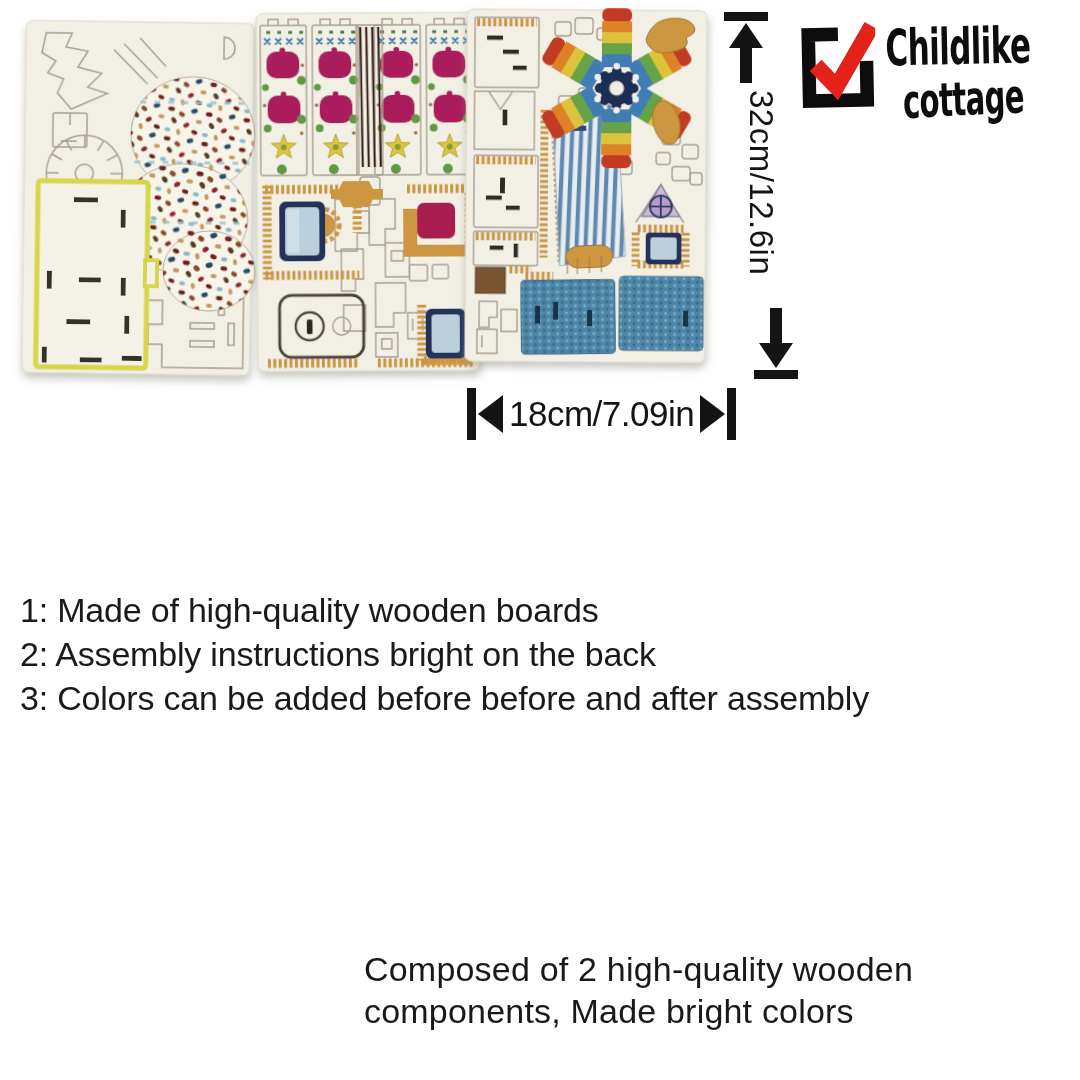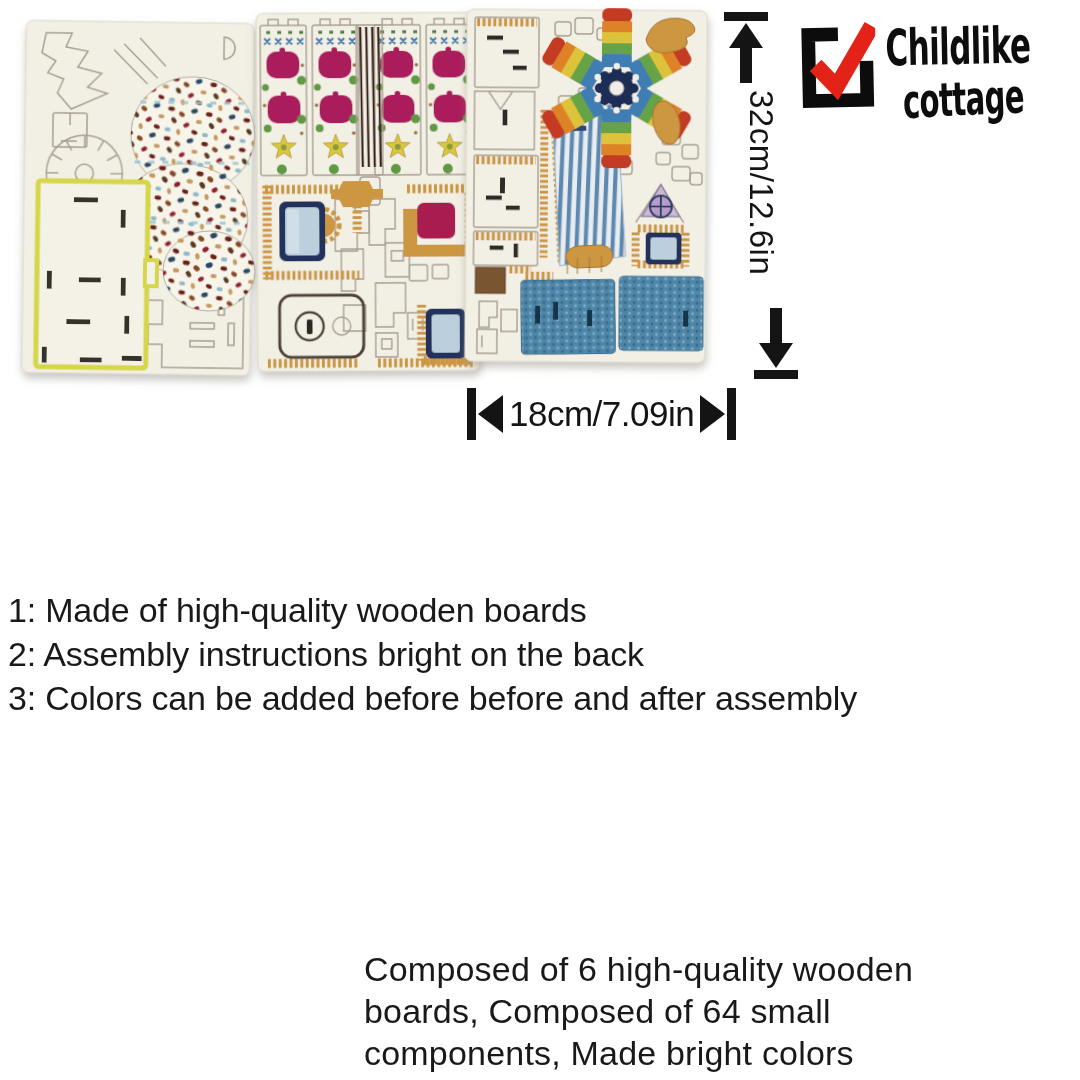--- a/index.html
+++ b/index.html
@@ -24,21 +24,21 @@
   
   .logo { position:absolute; left:798px; top:16px; display:flex; gap:10px; transform:rotate(-1.2deg); }
   .logo-text { margin-top:4px; font-family:"DejaVu Sans", sans-serif; font-weight:bold; color:#0d0d0d; }
   .logo-line1 { font-size:50px; line-height:54px; transform:scaleX(0.62); transform-origin:left top;
                 white-space:nowrap; letter-spacing:-1px; }
   .logo-line2 { font-size:47px; line-height:50px; transform:scaleX(0.62) rotate(-1deg); transform-origin:left top;
                 margin-left:16px; margin-top:2px; white-space:nowrap; letter-spacing:-1px; }
 
   
   .features { position:absolute; left:8px; top:588px; width:1030px; }
-  .fline { font-size:34px; line-height:44px; color:#191919; letter-spacing:-0.2px; white-space:nowrap; }
+  .fline { font-size:34px; line-height:44px; color:#191919; letter-spacing:-0.2px; white-space:nowrap;margin-left:12px; }
 
   
   .desc { position:absolute; left:364px; top:948px; width:640px; }
   .dline { font-size:34px; line-height:42px; color:#191919; letter-spacing:0.2px; white-space:nowrap; }
 </style>
 </head>
 <body>
 
 <svg class="photo" viewBox="0 0 720 410" aria-hidden="true">
   <defs>
@@ -376,16 +376,15 @@
   </div>
 </div>
 
 <div class="features">
   <div class="fline">1: Made of high-quality wooden boards</div>
   <div class="fline">2: Assembly instructions bright on the back</div>
   <div class="fline">3: Colors can be added before before and after assembly</div>
 </div>
 
 <div class="desc">
-  <div class="dline">Composed of 6 high-quality wooden</div>
-  <div class="dline">boards,  Composed of 64 small</div>
+  <div class="dline">Composed of 2 high-quality wooden</div>
   <div class="dline">components,  Made bright colors</div>
 </div>
 
 </body></html>

